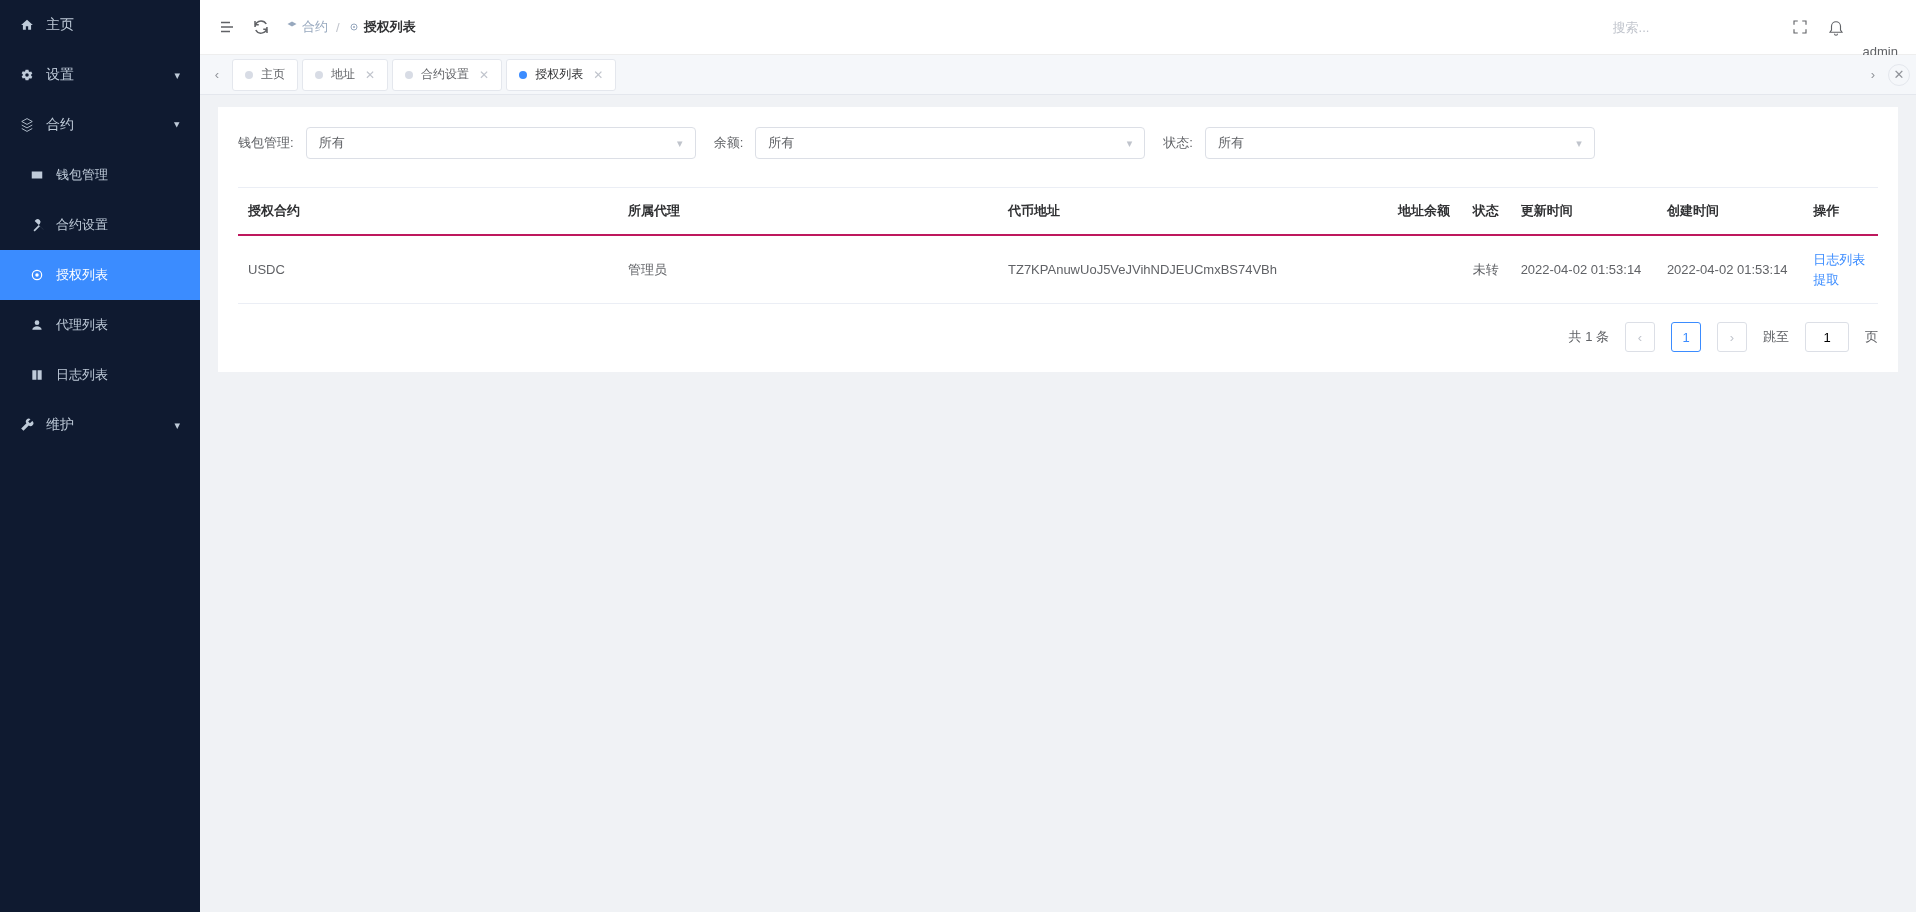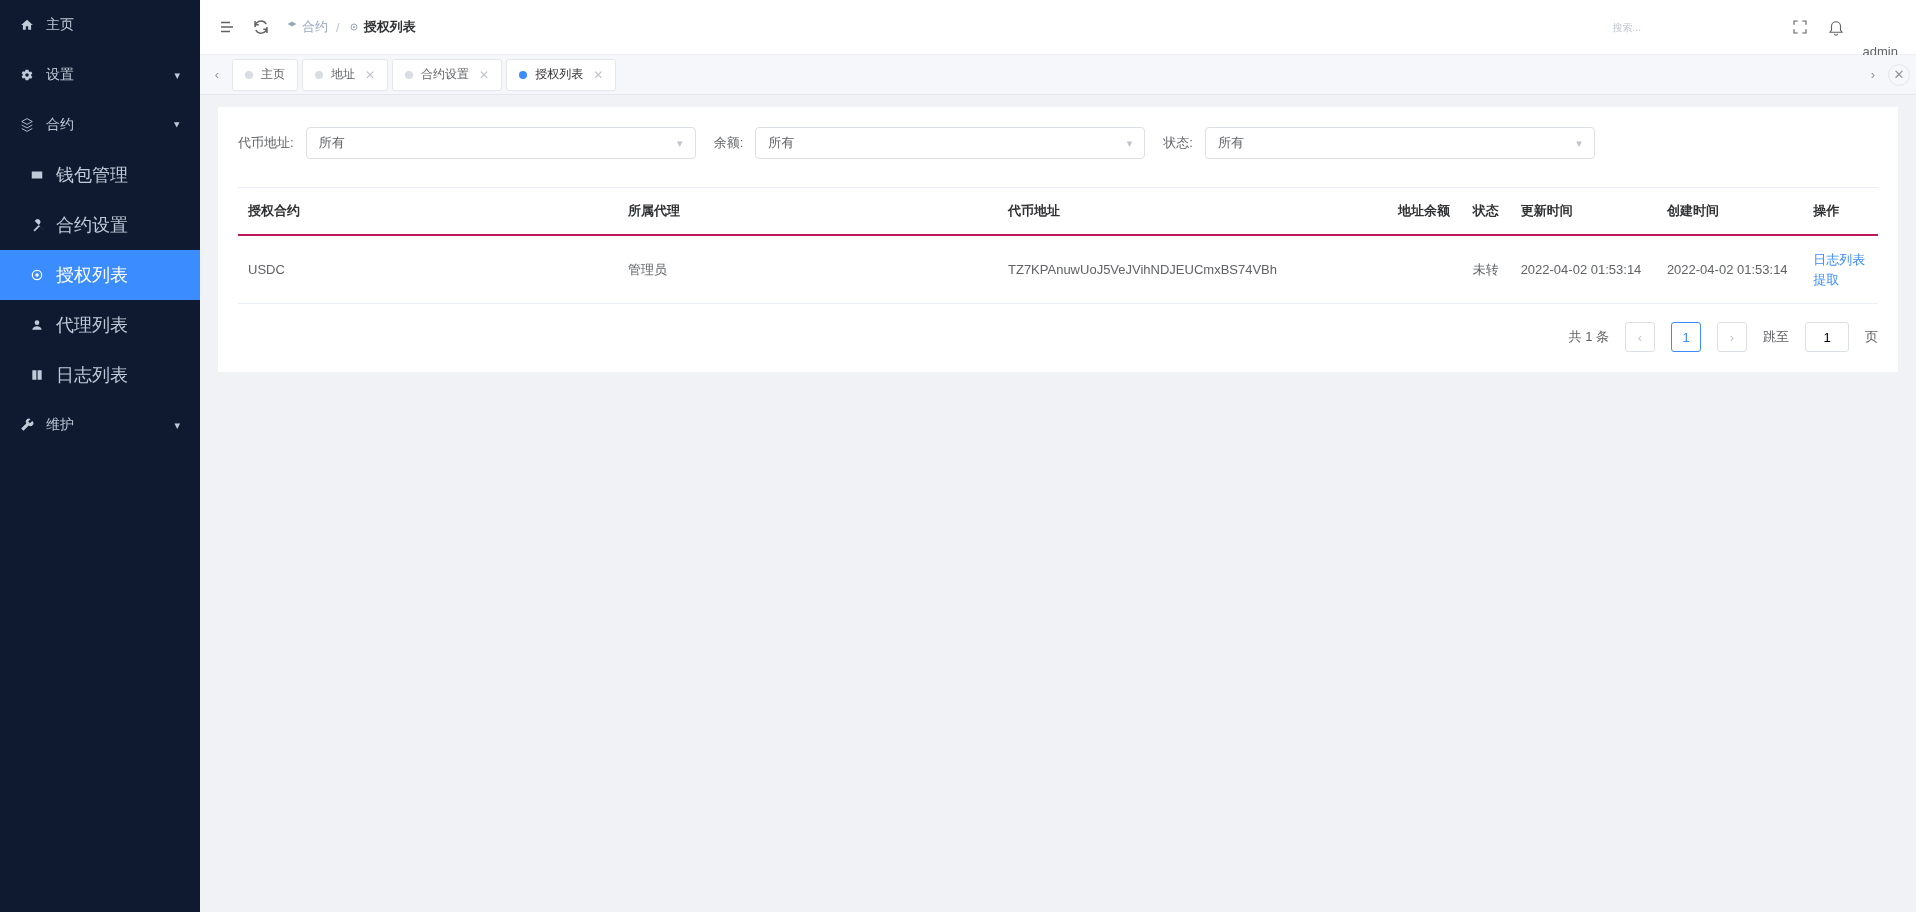--- a/index.html
+++ b/index.html
@@ -4,38 +4,38 @@
 <style>
 * { box-sizing: border-box; margin: 0; padding: 0; }
 html, body { height: 100%; font-family: -apple-system, BlinkMacSystemFont, "Segoe UI", "Microsoft YaHei", sans-serif; font-size: 13px; color: #303133; }
 body { display: flex; width: 1916px; height: 912px; overflow: hidden; background: #f0f2f5; }
 
 
 .sidebar { width: 200px; background: #0f1a30; color: #bfcbd9; flex-shrink: 0; height: 100%; overflow-y: auto; }
 .side-item { display: flex; align-items: center; padding: 0 20px; height: 50px; cursor: pointer; font-size: 14px; color: #bfcbd9; }
 .side-item .icon { width: 14px; margin-right: 12px; display: inline-flex; align-items: center; justify-content: center; }
 .side-item .chev { margin-left: auto; font-size: 11px; }
-.side-sub { display: flex; align-items: center; padding: 0 20px 0 30px; height: 50px; cursor: pointer; font-size: 18px; color: #bfcbd9; }
+.side-sub { display: flex; align-items: center; padding: 0 20px 0 30px; height: 50px; cursor: pointer; font-size: 13px; color: #bfcbd9; }
 .side-sub .icon { width: 14px; margin-right: 12px; display: inline-flex; }
 .side-sub.active { background: #3b8cff; color: #fff; }
 .side-item.expanded .chev { transform: rotate(180deg); }
 
 
 .main { flex: 1; display: flex; flex-direction: column; background: #fff; height: 100%; }
 
 
 .topbar { display: flex; align-items: center; height: 55px; padding: 0 18px; border-bottom: 1px solid #eee; }
 .topbar-left { display: flex; align-items: center; gap: 16px; }
 .icon-btn { width: 18px; height: 18px; display: inline-flex; align-items: center; justify-content: center; cursor: pointer; color: #606266; }
 .breadcrumb { display: flex; align-items: center; color: #97a8be; font-size: 13px; }
 .breadcrumb .sep { margin: 0 8px; color: #c0c4cc; }
 .breadcrumb .cur { color: #303133; font-weight: 600; }
 .breadcrumb .bc-icon { width: 12px; height: 12px; margin-right: 4px; display: inline-flex; align-items: center; }
 .topbar-right { margin-left: auto; display: flex; align-items: center; gap: 18px; }
-.search-input { border: none; outline: none; width: 160px; font-size: 10px; color: #0f172a; }
+.search-input { border: none; outline: none; width: 160px; font-size: 13px; color: #0f172a; }
 .search-input::placeholder { color: #c0c4cc; }
 .user { color: #606266; font-size: 13px; margin-top: 48px; }
 
 
 .tabs-bar { display: flex; align-items: center; height: 40px; background: #f5f7fa; border-bottom: 1px solid #e4e7ed; padding: 0 6px; }
 .tabs-nav-btn { width: 22px; height: 38px; display: flex; align-items: center; justify-content: center; cursor: pointer; color: #909399; }
 .tabs-scroll { display: flex; align-items: center; flex: 1; overflow: hidden; gap: 4px; padding-left: 4px; }
 .tab { display: flex; align-items: center; height: 32px; padding: 0 12px; background: #fff; border: 1px solid #e4e7ed; border-radius: 3px; cursor: pointer; font-size: 12px; color: #606266; gap: 8px; }
 .tab .dot { width: 8px; height: 8px; border-radius: 50%; background: #d8dce5; }
 .tab.active .dot { background: #3b8cff; }
@@ -223,21 +223,21 @@
     </div>
     <div class="tabs-nav-btn">›</div>
     <div class="tabs-close-all">✕</div>
   </div>
 
   <div class="content">
     <div class="card">
 
       <div class="filters">
         <div class="filter">
-          <span class="filter-label">代币地址:</span>
+          <span class="filter-label">钱包管理:</span>
           <div class="select">
             <span>所有</span>
             <span class="arrow">▾</span>
           </div>
         </div>
         <div class="filter">
           <span class="filter-label">余额:</span>
           <div class="select">
             <span>所有</span>
             <span class="arrow">▾</span>

